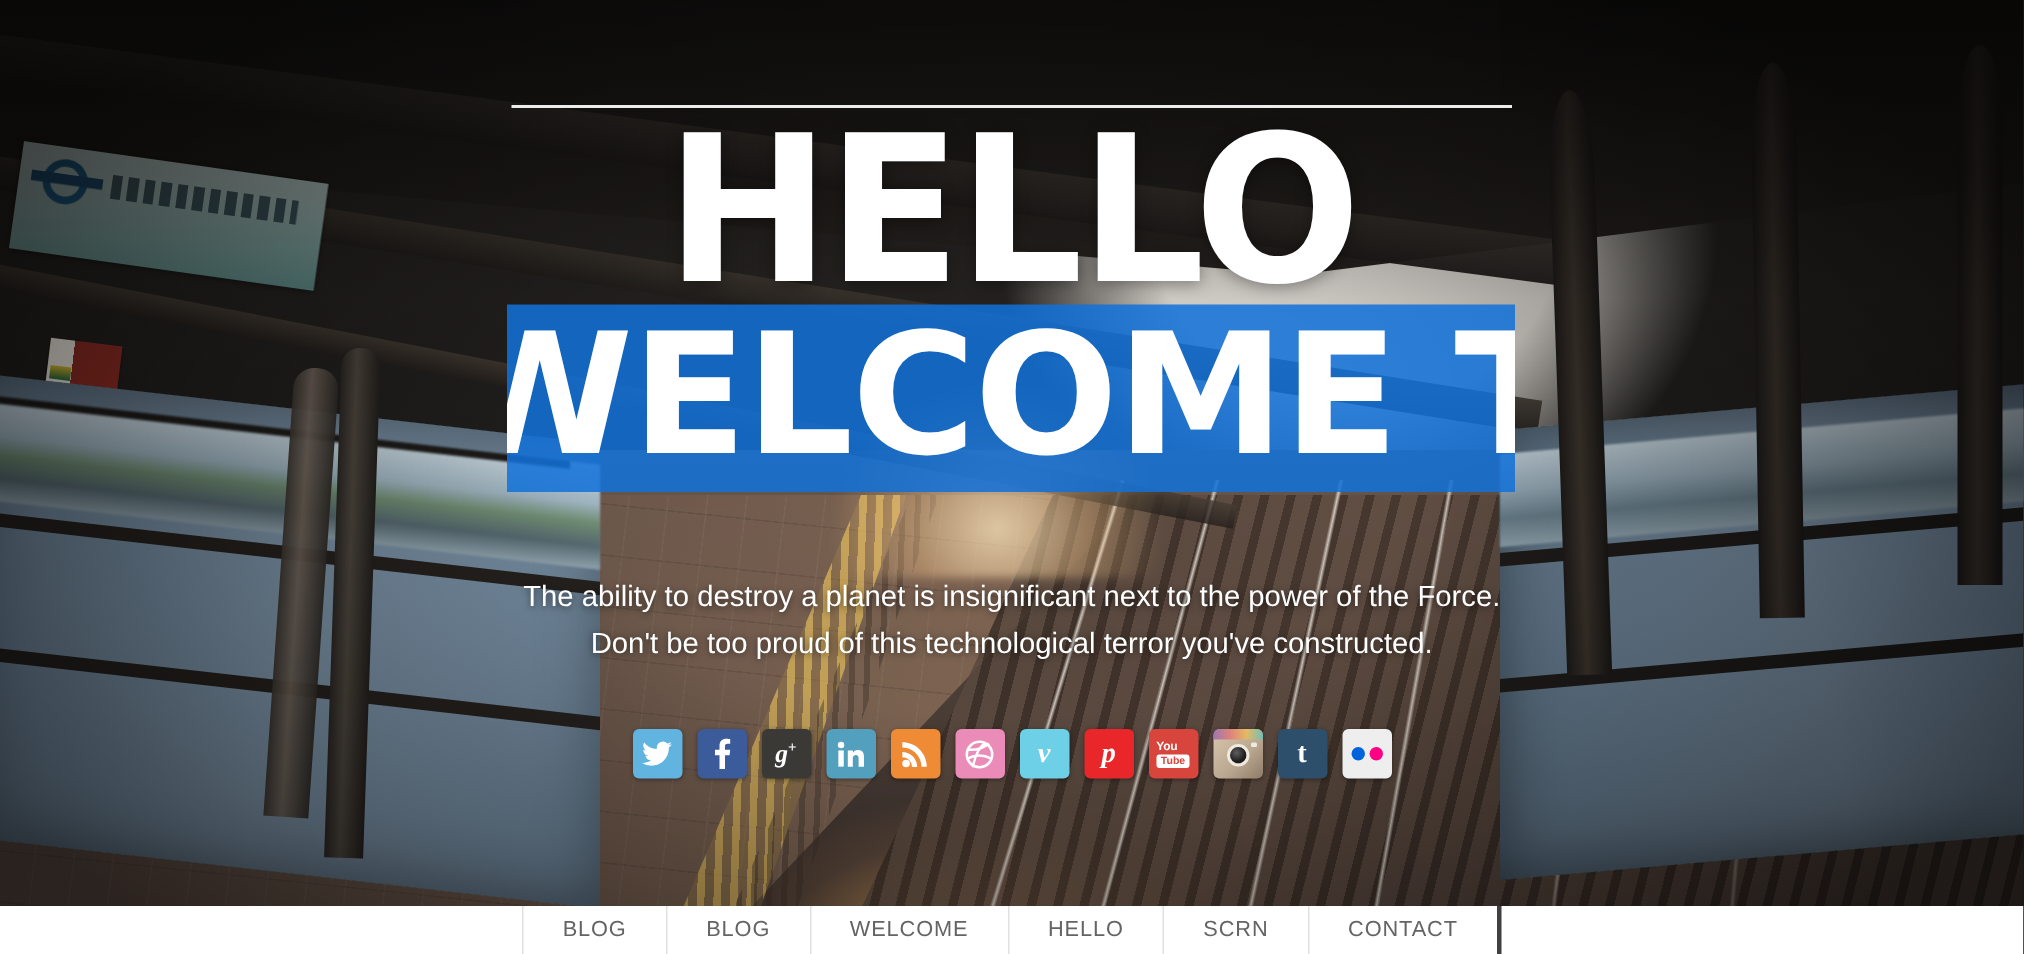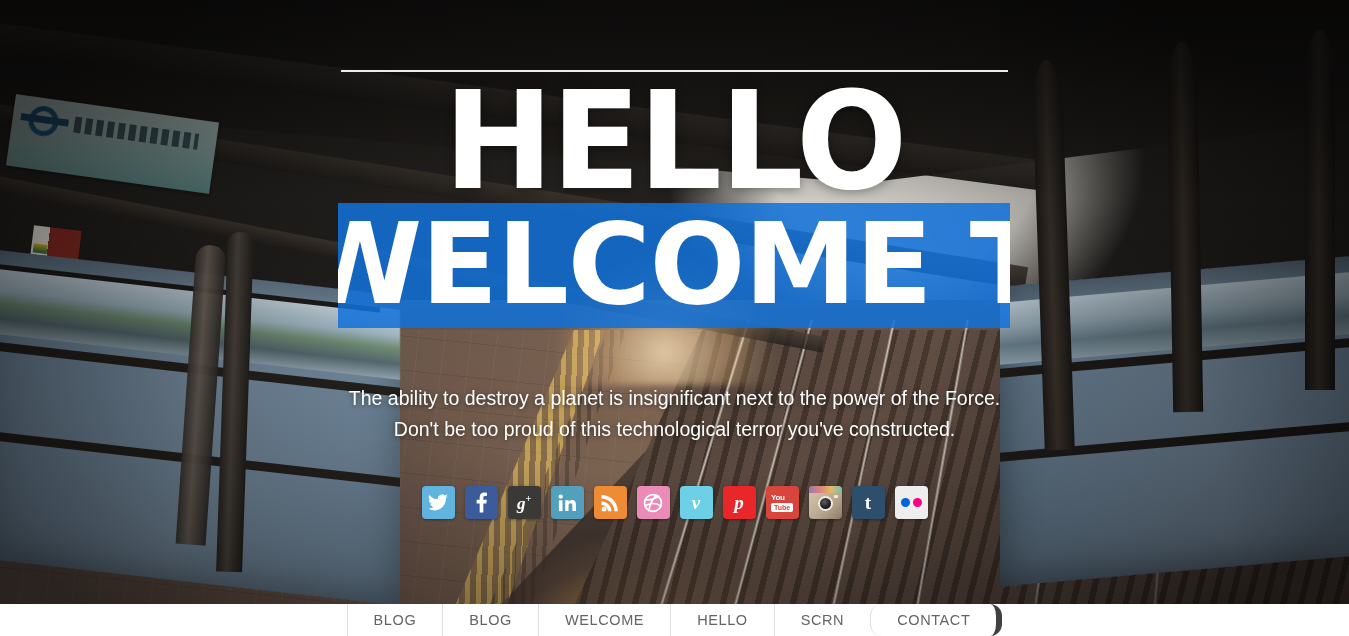--- a/index.html
+++ b/index.html
@@ -281,21 +281,21 @@
     display:flex; align-items:center; justify-content:center;
     padding:0 26px;
     font-size:14.5px;
     letter-spacing:.6px;
     color:#646464;
     border-left:1px solid #e0e0e0;
     height:32px;
     cursor:pointer;
     white-space:nowrap;
   }
-  .navItem:last-child { border-right:6px solid #404040;border-radius:12px; }
+  .navItem:last-child { border-right:3px solid #404040; }
 </style>
 </head>
 <body>
 
 <div class="hero">
 
   <div class="photo">
     <div class="sky"></div>
     <div class="floor"></div>
     <div class="platform"></div>

